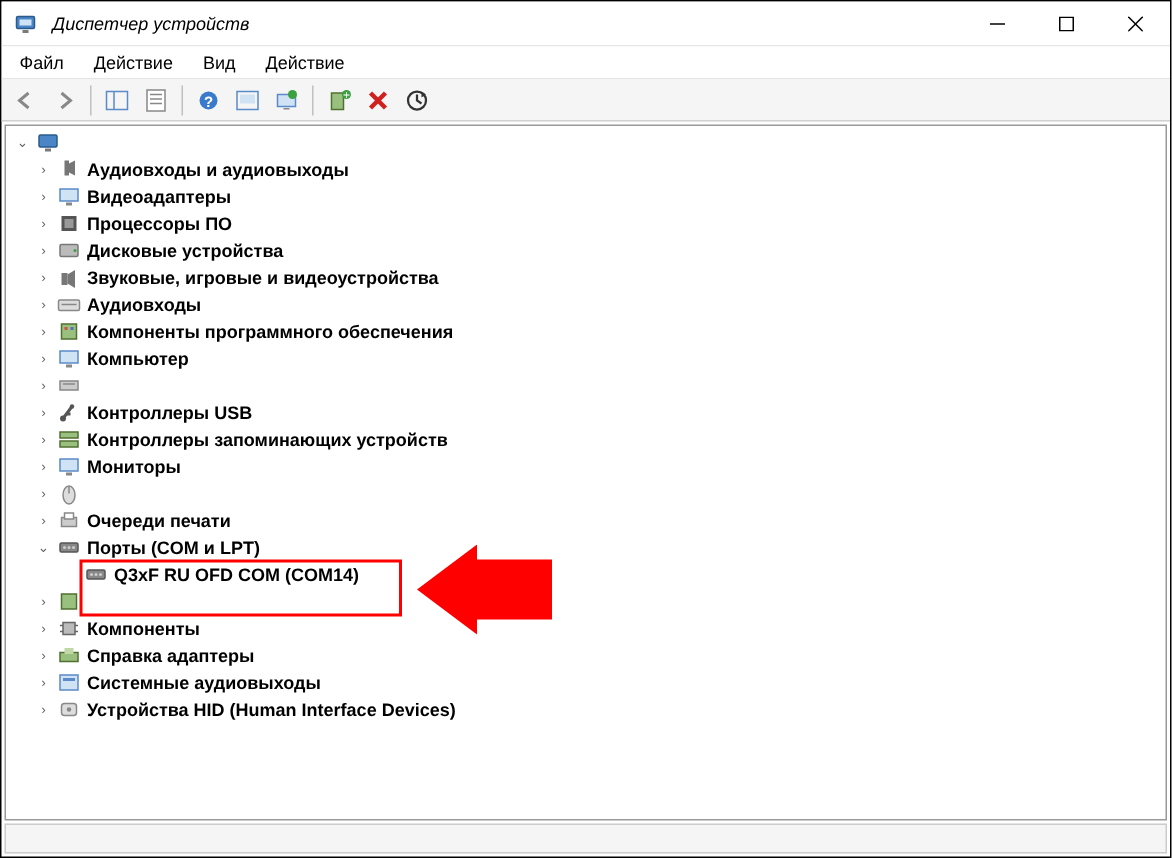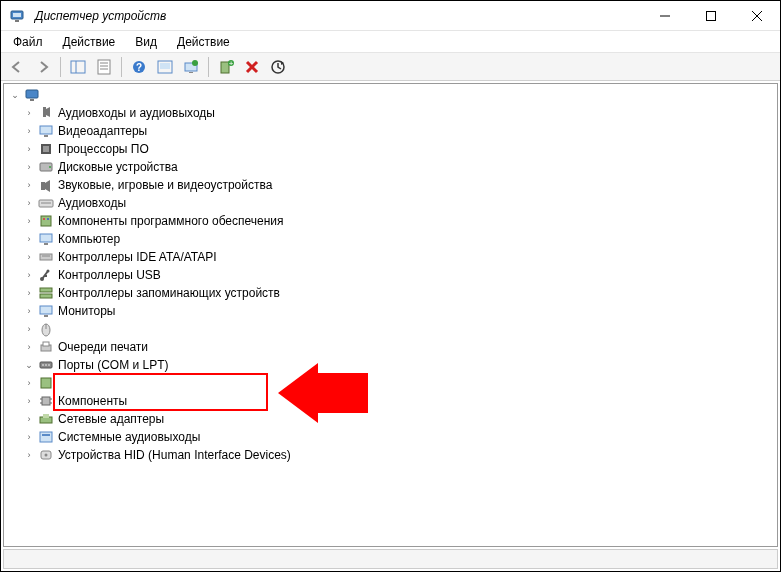--- a/index.html
+++ b/index.html
@@ -95,21 +95,21 @@
     margin-right: 2px;
     font-family: "Segoe UI Symbol", sans-serif;
   }
   .expander.none { visibility: hidden; }
   .node-icon {
     width: 16px; height: 16px;
     display: inline-flex;
     align-items: center; justify-content: center;
     margin-right: 4px;
   }
-  .node-label { font-size: 12px; }
+  .node-label { font-size: 12px; font-weight: bold; }
   .highlight-box {
     border: 2px solid #ff0000;
     position: absolute;
     pointer-events: none;
   }
   .arrow {
     position: absolute;
     pointer-events: none;
   }
   
@@ -344,21 +344,20 @@
           </li>
           <li>
             <div class="node" style="padding-left: 0px;">
               <span class="expander">›</span>
               <span class="node-icon">
                 <svg width="16" height="16" viewBox="0 0 16 16">
                   <rect x="2" y="5" width="12" height="6" fill="#ccc" stroke="#888"></rect>
                   <line x1="4" y1="7" x2="12" y2="7" stroke="#888"></line>
                 </svg>
               </span>
-              <span class="node-label">Контроллеры IDE ATA/ATAPI</span>
             </div>
           </li>
           <li>
             <div class="node" style="padding-left: 0px;">
               <span class="expander">›</span>
               <span class="node-icon">
                 <svg width="16" height="16" viewBox="0 0 16 16">
                   <circle cx="4" cy="12" r="2" fill="#555"></circle>
                   <path d="M4 12 L10 4" stroke="#555" stroke-width="2"></path>
                   <circle cx="10" cy="4" r="1.5" fill="#555"></circle>
@@ -422,20 +421,34 @@
                 <svg width="16" height="16" viewBox="0 0 16 16">
                   <rect x="2" y="5" width="12" height="6" rx="1" fill="#888" stroke="#555"></rect>
                   <circle cx="5" cy="8" r="1" fill="#ccc"></circle>
                   <circle cx="8" cy="8" r="1" fill="#ccc"></circle>
                   <circle cx="11" cy="8" r="1" fill="#ccc"></circle>
                 </svg>
               </span>
               <span class="node-label">Порты (COM и LPT)</span>
             </div>
             <ul>
+              <li>
+                <div class="node" style="padding-left: 0px;">
+                  <span class="expander none"></span>
+                  <span class="node-icon">
+                    <svg width="16" height="16" viewBox="0 0 16 16">
+                      <rect x="2" y="5" width="12" height="6" rx="1" fill="#888" stroke="#555"></rect>
+                      <circle cx="5" cy="8" r="1" fill="#ccc"></circle>
+                      <circle cx="8" cy="8" r="1" fill="#ccc"></circle>
+                      <circle cx="11" cy="8" r="1" fill="#ccc"></circle>
+                    </svg>
+                  </span>
+                  <span class="node-label">Q3xF RU OFD COM (COM14)</span>
+                </div>
+              </li>
             </ul>
           </li>
           <li>
             <div class="node" style="padding-left: 0px;">
               <span class="expander">›</span>
               <span class="node-icon">
                 <svg width="16" height="16" viewBox="0 0 16 16">
                   <rect x="3" y="3" width="10" height="10" fill="#9ac080" stroke="#507030"></rect>
                 </svg>
               </span>
@@ -458,21 +471,21 @@
           </li>
           <li>
             <div class="node" style="padding-left: 0px;">
               <span class="expander">›</span>
               <span class="node-icon">
                 <svg width="16" height="16" viewBox="0 0 16 16">
                   <rect x="2" y="6" width="12" height="6" fill="#9ac080" stroke="#507030"></rect>
                   <rect x="5" y="3" width="6" height="4" fill="#c0d8a8"></rect>
                 </svg>
               </span>
-              <span class="node-label">Сетевые адаптеры</span>
+              <span class="node-label">Справка адаптеры</span>
             </div>
           </li>
           <li>
             <div class="node" style="padding-left: 0px;">
               <span class="expander">›</span>
               <span class="node-icon">
                 <svg width="16" height="16" viewBox="0 0 16 16">
                   <rect x="2" y="3" width="12" height="10" fill="#cfe3f5" stroke="#5a8ac7"></rect>
                   <rect x="4" y="5" width="8" height="2" fill="#5a8ac7"></rect>
                 </svg>

